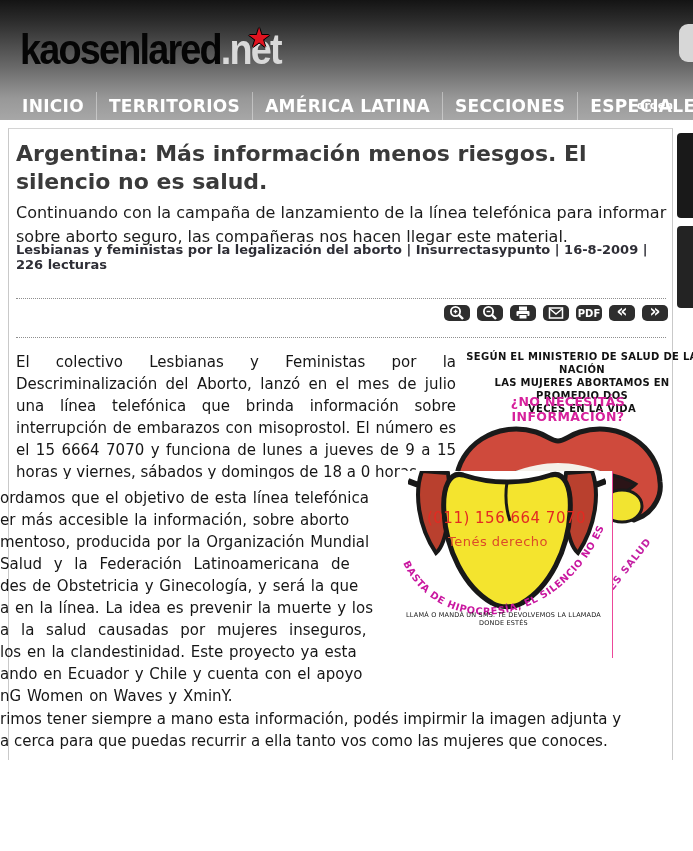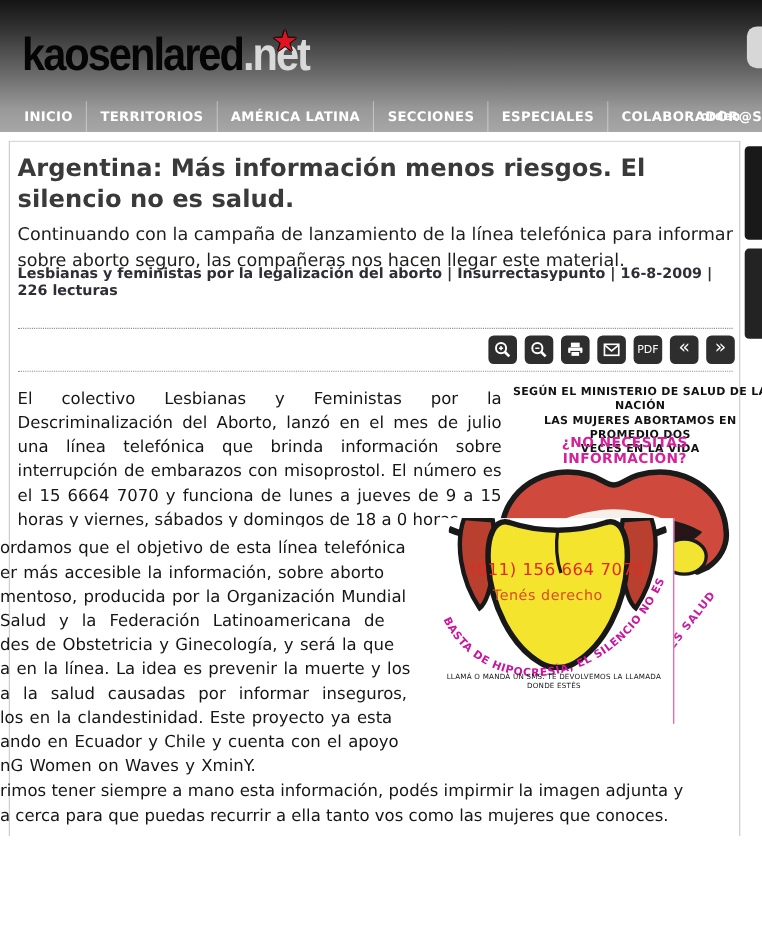--- a/index.html
+++ b/index.html
@@ -17,43 +17,43 @@
   .logo { position:absolute; left:20px; top:26px; font-family:"Liberation Sans",sans-serif;
     font-weight:bold; font-size:42px; letter-spacing:-2px; transform:scaleX(0.9); transform-origin:left top;
     white-space:nowrap; cursor:pointer; }
   .logo .main { color:#050505; }
   .logo .suffix { color:#d9d9d9; }
   .logo-star { position:absolute; left:247px; top:22px; font-size:27px; color:#e01420;
     text-shadow:-1px 0 #000, 1px 0 #000, 0 -1px #000, 0 1px #000; }
   .header-blob { position:absolute; left:679px; top:24px; width:14px; height:38px;
     background:#d7d7d7; border-radius:9px 0 0 9px; }
   .nav { position:absolute; left:10px; top:92px; height:28px; display:flex; align-items:center; }
-  .nav-item { font-size:12px; font-weight:bold; color:#fff; padding:0 12px; letter-spacing:.3px;
+  .nav-item { font-size:17px; font-weight:bold; color:#fff; padding:0 12px; letter-spacing:.3px;
     border-right:1px solid rgba(255,255,255,.38); cursor:pointer; white-space:nowrap; line-height:28px; }
   .nav-item:last-child { border-right:none; }
   .nav-right { position:absolute; right:20px; top:92px; line-height:28px; font-size:11px;
     font-weight:bold; color:#fff; cursor:pointer;margin-left:43px; }
   
   .column { position:absolute; left:8px; top:128px; width:665px; height:632px;
     border-left:1px solid #c9c9c9; border-right:1px solid #c9c9c9; border-top:1px solid #d4d4d4;
     background:#fff; }
   .title { position:absolute; left:16px; top:140px; width:588px;
     font-size:22px; line-height:28px; font-weight:bold; color:#3a3a3a; }
   .subtitle { position:absolute; left:16px; top:201px; width:652px;
     font-size:16px; line-height:24px; color:#1c1c1c; }
   .byline { position:absolute; left:16px; top:242px; width:650px;
     font-size:13px; font-weight:bold; color:#2e2e36; }
   .article-url { position:absolute; left:16px; top:264px; width:650px;
     font-size:13px; color:#4a4a4a; }
   .dots { position:absolute; left:16px; width:650px; border-top:1px dotted #8e8e8e; }
   .dots-top { top:298px; } .dots-bottom { top:337px; }
   .toolbar { position:absolute; right:25px; top:305px; display:flex; gap:7px; }
-  .tool { width:26px; height:26px; background:#2e2e2e; border-radius:5px; color:#fff;
+  .tool { width:26px; height:16px; background:#2e2e2e; border-radius:5px; color:#fff;
     display:flex; align-items:center; justify-content:center; cursor:pointer;
-    font-weight:normal; font-size:10px; letter-spacing:0; }
+    font-weight:bold; font-size:10px; letter-spacing:0; }
   .tool svg { display:block; }
   .tool .chev { font-size:17px; line-height:1; margin-top:-3px; }
   
   .para1 { position:absolute; left:16px; top:351px; width:440px; height:128px; overflow:hidden;
     font-size:15px; line-height:22px; text-align:justify; color:#161616; }
   .para2 { position:absolute; left:0; top:487px; width:470px; font-size:15px; color:#161616; }
   .para2 .frag { height:22px; line-height:22px; white-space:nowrap; overflow:hidden; word-spacing:1px; }
   .para2 .frag:nth-child(4), .para2 .frag:nth-child(7) { word-spacing:7px; }
   .para3 { position:absolute; left:0; top:708px; font-size:15px; color:#161616; }
   .para3 .frag { height:22px; line-height:22px; white-space:nowrap; }
@@ -174,21 +174,21 @@
 
   <p class="para1">El colectivo Lesbianas y Feministas por la Descriminalización del Aborto, lanzó en el mes de julio una línea telefónica que brinda información sobre interrupción de embarazos con misoprostol. El número es el 15 6664 7070 y funciona de lunes a jueves de 9 a 15 horas y viernes, sábados y domingos de 18 a 0 horas.</p>
 
   <div class="para2">
     <div class="frag">ordamos que el  objetivo de esta línea telefónica</div>
     <div class="frag">er más accesible la información, sobre aborto</div>
     <div class="frag">mentoso, producida por la Organización Mundial</div>
     <div class="frag">Salud y la Federación Latinoamericana de</div>
     <div class="frag">des de Obstetricia y Ginecología, y será la que</div>
     <div class="frag">a en la línea. La idea es prevenir la muerte y los</div>
-    <div class="frag">a la salud causadas por informar inseguros,</div>
+    <div class="frag">a la salud causadas por mujeres inseguros,</div>
     <div class="frag">los en la clandestinidad. Este proyecto ya esta</div>
     <div class="frag">ando en Ecuador y Chile y cuenta con el apoyo</div>
     <div class="frag">nG Women on Waves y XminY.</div>
   </div>
 
   <div class="para3">
     <div class="frag">rimos tener siempre a mano esta información, podés impirmir la imagen adjunta y</div>
     <div class="frag">a cerca para que puedas recurrir a ella tanto vos como las mujeres que conoces.</div>
   </div>
 

